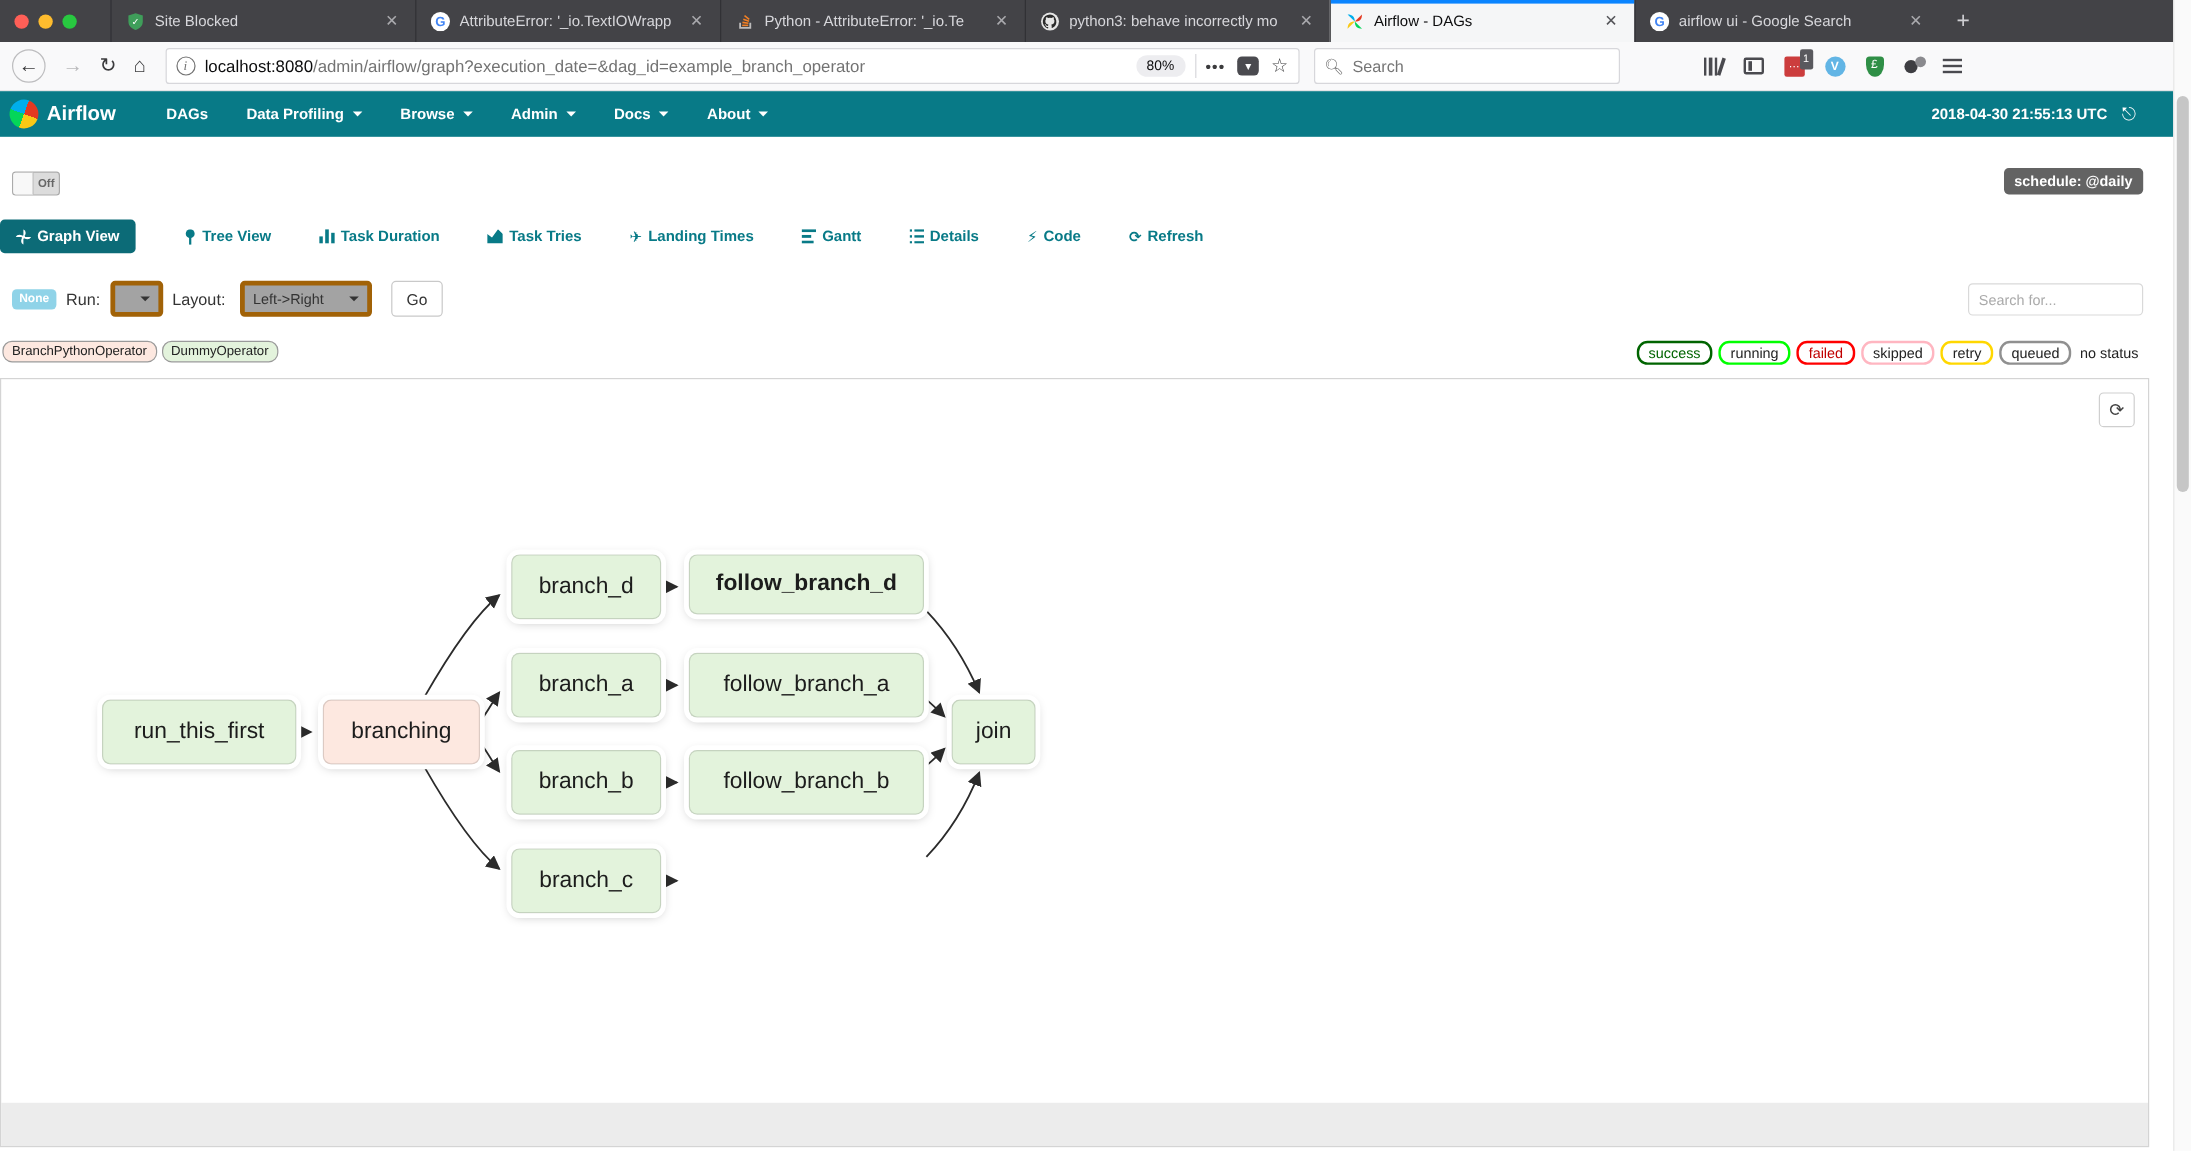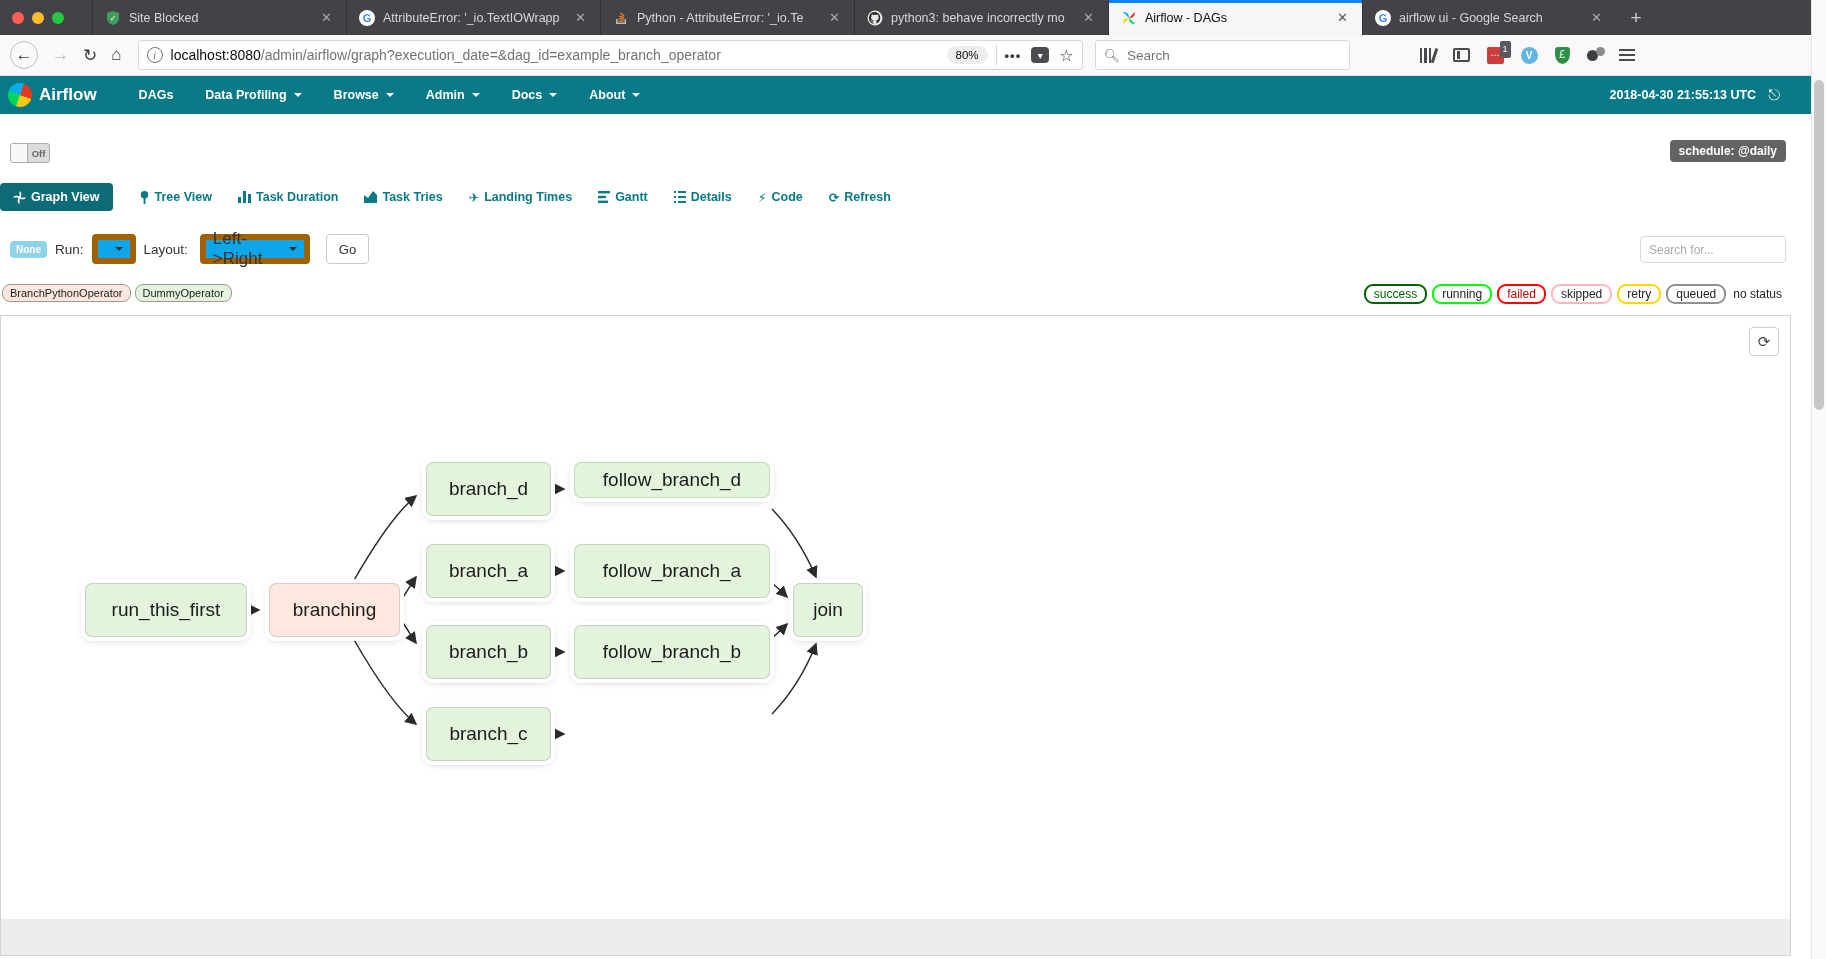--- a/index.html
+++ b/index.html
@@ -84,32 +84,32 @@
   .toggle { width:40px; height:20px; background:#dcdcdc; border:1px solid #ababab; border-radius:3px;
     display:flex; align-items:center; }
   .toggle .knob { width:17px; height:18px; background:#f8f8f8; border-right:1px solid #ababab; border-radius:2px 0 0 2px;}
   .toggle .txt { flex:1; text-align:center; font-size:9.5px; color:#666; font-weight:bold;}
   .dag-title { font-size:22px; font-weight:bold; color:#333; }
   .dag-title .muted { color:#9a9a9a; }
   .sched-badge { position:absolute; right:40px; top:140px; background:#636363; color:#ffffff;
     font-size:12px; font-weight:bold; padding:4px 9px; border-radius:4px; }
 
   
-  .viewtabs { position:absolute; left:0px; top:183px; display:flex; align-items:center; gap:26px; }
+  .viewtabs { position:absolute; left:0px; top:183px; display:flex; align-items:center; gap:40px; }
   .viewtab { color:#087a87; font-size:12.5px; font-weight:bold; display:flex; align-items:center; gap:5px;}
   .viewtab.active { background:#0c6b77; color:#fff; padding:7px 13px; border-radius:4px; }
   .vicon { display:inline-flex; align-items:center; }
   .vicon svg { display:block; }
 
   
   .controls { position:absolute; left:10px; top:234px; display:flex; align-items:center; gap:8px;}
   .none-badge { background:#8fd3e8; color:#fff; font-size:10px; font-weight:bold; padding:3px 6px; border-radius:4px;}
   .ctl-label { font-size:13.5px; color:#333; }
-  .fakesel { height:30px; background:#0ea5e9; border:6px solid #a16207; border-radius:4px;
-    display:flex; align-items:center; justify-content:space-between; padding:0 7px; font-size:17px; color:#333;}
+  .fakesel { height:30px; background:#a3a3a3; border:4px solid #a16207; border-radius:4px;
+    display:flex; align-items:center; justify-content:space-between; padding:0 7px; font-size:12px; color:#333;}
   .fakesel .c { width:0; height:0; border-left:4px solid transparent; border-right:4px solid transparent; border-top:4px solid #333; margin-left:8px;}
   .run-sel { width:44px; }
   .layout-sel { width:110px; margin-left:4px;}
   .go-btn { height:30px; padding:0 12px; background:#fff; border:1px solid #c9c9c9; border-radius:4px;
     font-size:13px; color:#333; margin-left:8px; display:flex; align-items:center;}
   .search-for { position:absolute; right:40px; top:236px; width:146px; height:27px;
     border:1px solid #d9d9d9; border-radius:4px; padding:0 8px; font-size:12px; color:#333;
     font-family:inherit; outline:none;}
   .search-for::placeholder { color:#aaa; }
 
@@ -437,21 +437,21 @@
       <path d="M771,193 C793,216 806,240 815,261" marker-end="url(#arr)"></path>
       <path d="M771,267 C777,272 781,276 786,281" marker-end="url(#arr)"></path>
       <path d="M771,322 C777,317 781,313 786,308" marker-end="url(#arr)"></path>
       <path d="M771,398 C793,375 806,351 815,328" marker-end="url(#arr)"></path>
     </g>
   </svg>
 
   <div class="gnode gn-green" style="left:84px;  top:267px; width:162px; height:54px;">run_this_first</div>
   <div class="gnode gn-salmon" style="left:268px; top:267px; width:131px; height:54px;">branching</div>
   <div class="gnode gn-green" style="left:425px; top:146px; width:125px; height:54px;">branch_d</div>
-  <div class="gnode gn-green" style="left:573px; top:146px; width:196px; height:36px;">follow_branch_d</div>
+  <div class="gnode gn-green" style="left:573px; top:146px; width:196px; height:50px;font-weight:bold;">follow_branch_d</div>
   <div class="gnode gn-green" style="left:425px; top:228px; width:125px; height:54px;">branch_a</div>
   <div class="gnode gn-green" style="left:573px; top:228px; width:196px; height:54px;">follow_branch_a</div>
   <div class="gnode gn-green" style="left:425px; top:309px; width:125px; height:54px;">branch_b</div>
   <div class="gnode gn-green" style="left:573px; top:309px; width:196px; height:54px;">follow_branch_b</div>
   <div class="gnode gn-green" style="left:425px; top:391px; width:125px; height:54px;">branch_c</div>
   <div class="gnode gn-green" style="left:792px; top:267px; width:70px;  height:54px;">join</div>
 
   <span class="g-refresh">⟳</span>
   <div class="graph-footer"></div>
 </div>

